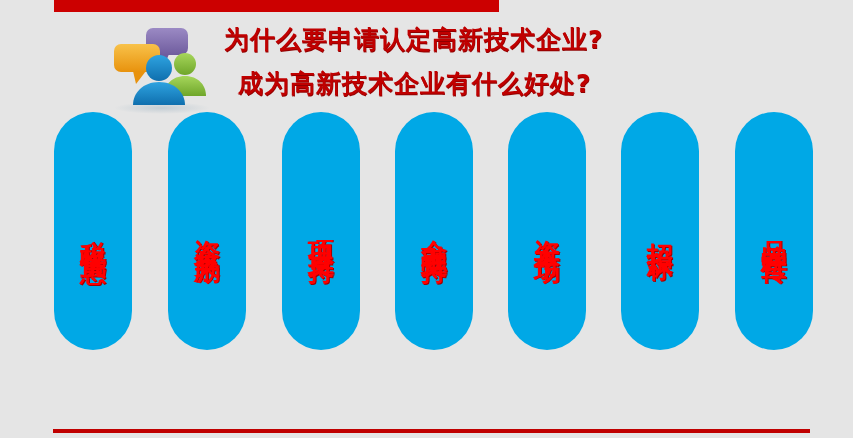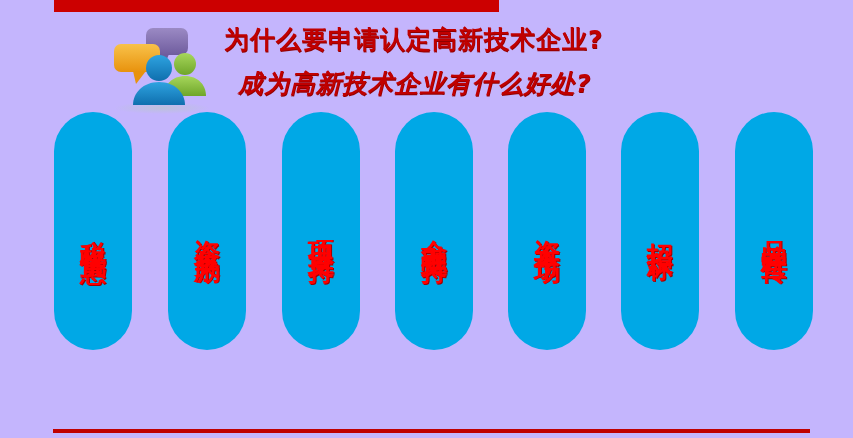--- a/index.html
+++ b/index.html
@@ -8,21 +8,21 @@
     padding: 0;
     background: #ffffff;
   }
   body {
     font-family: "DejaVu Sans", "Liberation Sans", sans-serif;
   }
   #slide {
     position: relative;
     width: 853px;
     height: 438px;
-    background: #c4b5fd;
+    background: #e5e5e5;
     overflow: hidden;
   }
 
   
   #top-bar {
     position: absolute;
     left: 54px;
     top: 0px;
     width: 445px;
     height: 12px;
@@ -55,21 +55,21 @@
     color: #c00000;
     font-weight: bold;
     font-size: 25px;
     line-height: 44px;
     letter-spacing: 1px;
     white-space: nowrap;
     text-align: left;
     text-shadow: 0.6px 0.6px 0 #8f0000;
   }
   #header-line-1 { padding-left: 12px; }
-  #header-line-2 { padding-left: 26px; font-style: italic; }
+  #header-line-2 { padding-left: 26px; }
 
   
   #pill-row {
     position: absolute;
     left: 54px;
     top: 112px;
     width: 766px;
     height: 240px;
   }
   .pill {

